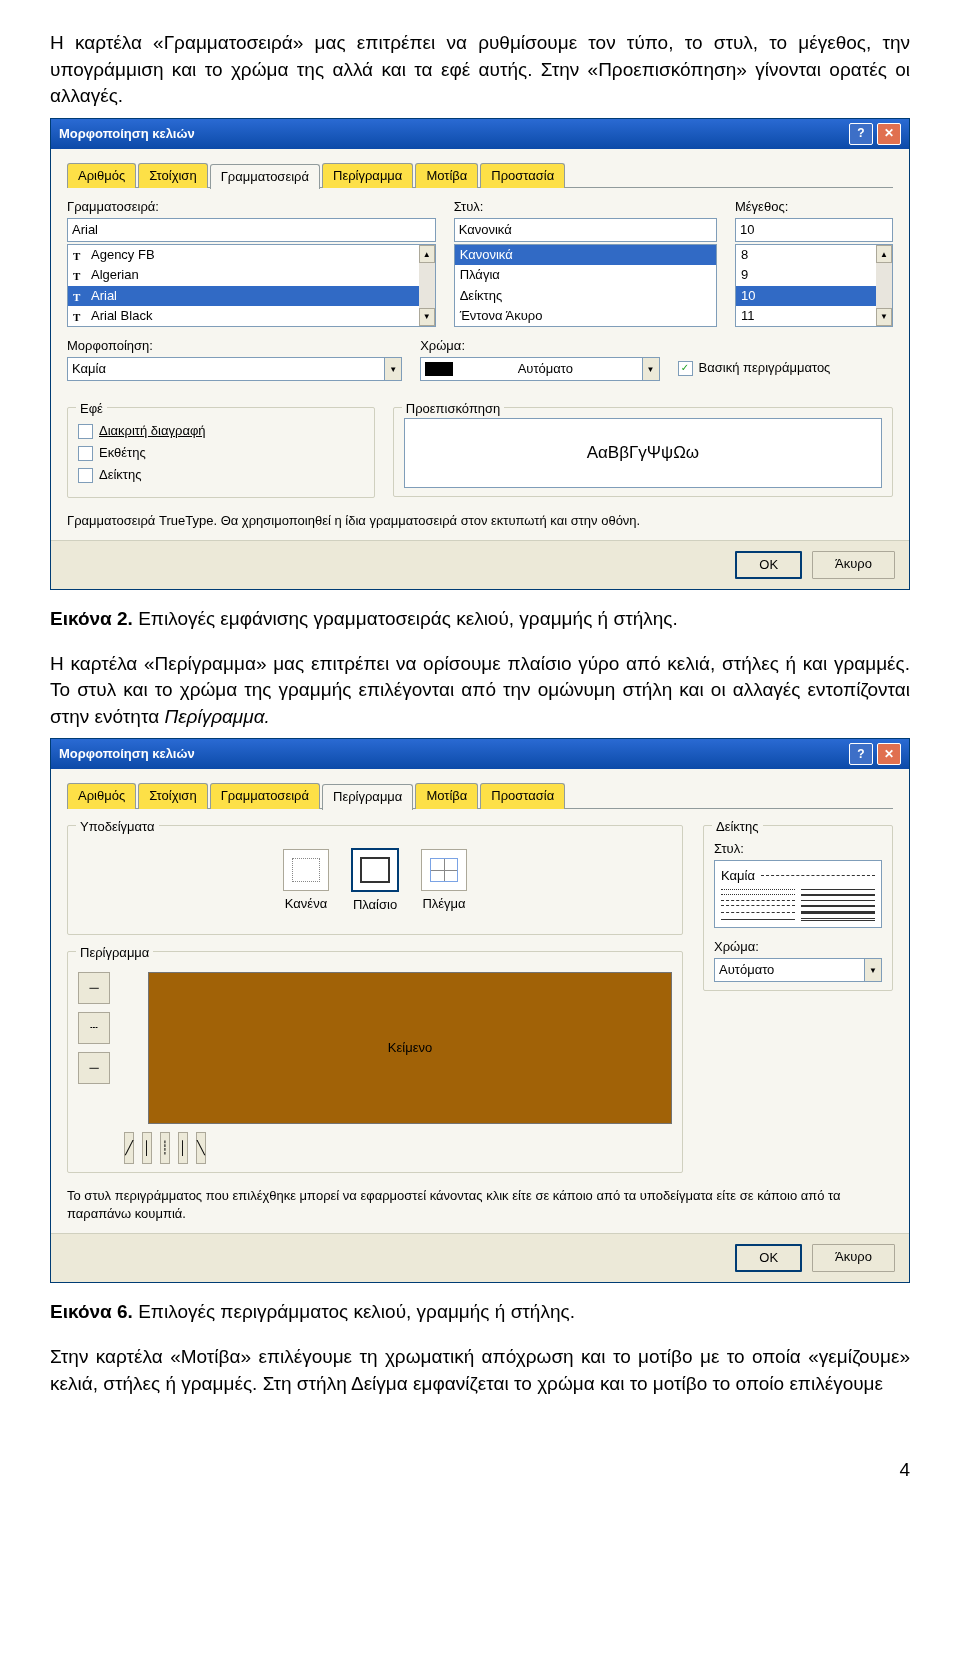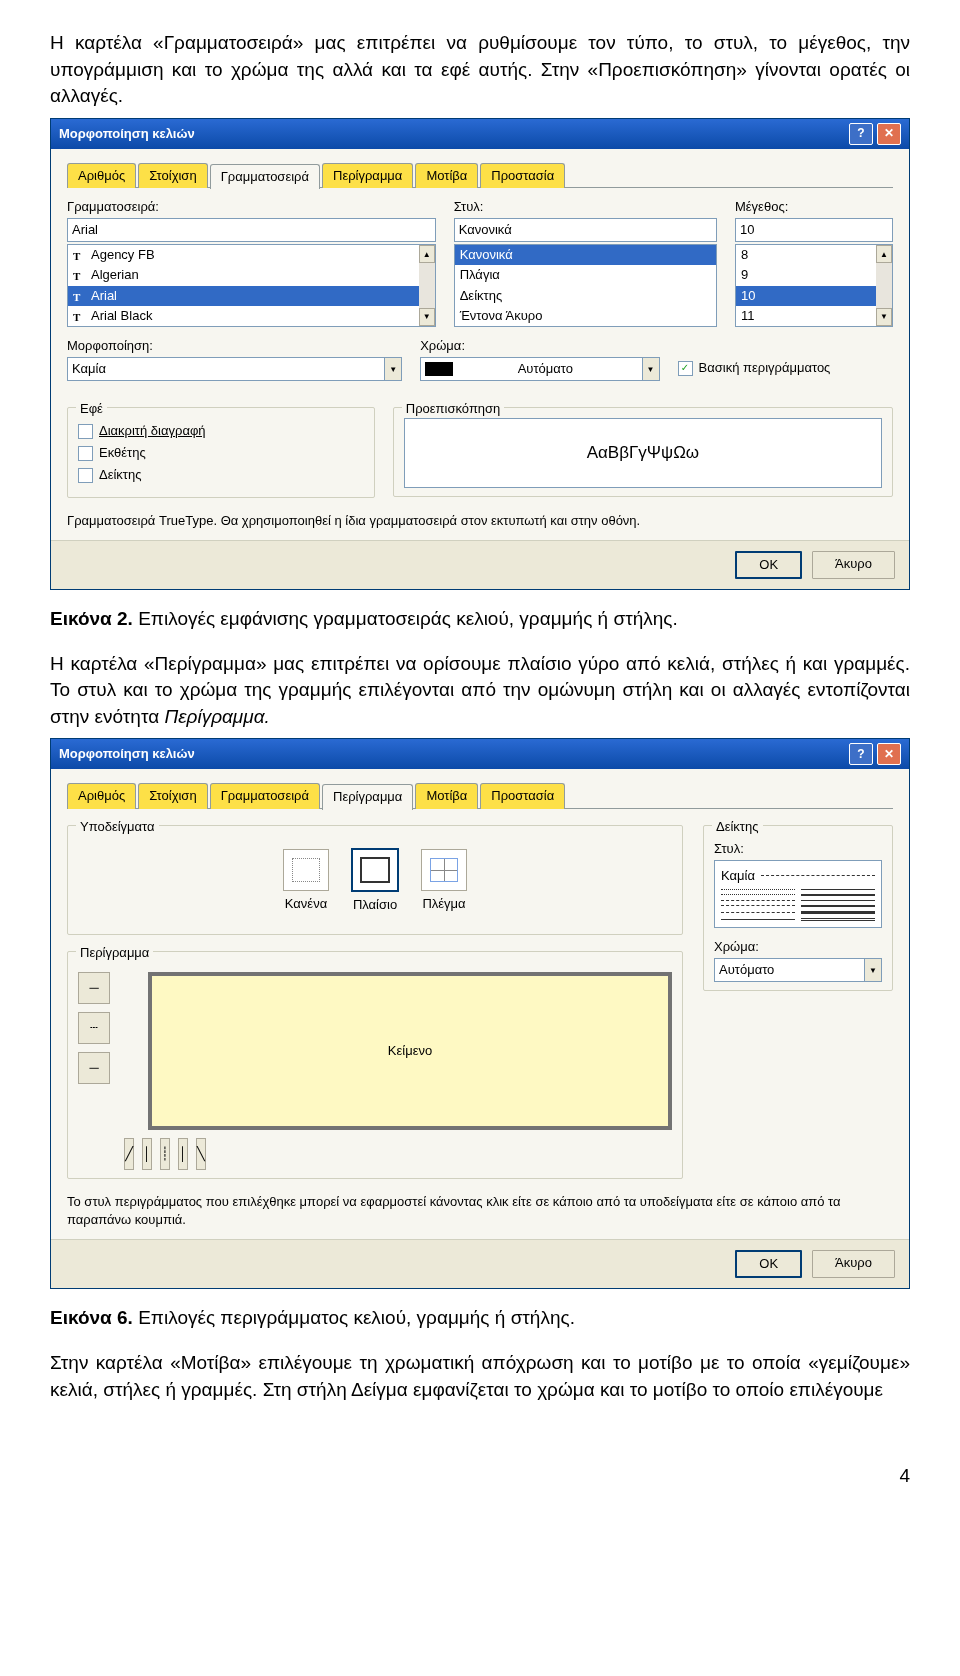--- a/index.html
+++ b/index.html
@@ -50,21 +50,21 @@
 .dots{border:1px dotted #888;width:26px;height:22px}
 .solid-box{border:2px solid #333;width:26px;height:22px}
 .grid-box{width:26px;height:22px;position:relative}
 .grid-box::before,.grid-box::after{content:"";position:absolute;background:#888}
 .grid-box::before{left:50%;width:1px;top:0;bottom:0}
 .grid-box::after{top:50%;height:1px;left:0;right:0}
 .border-section{display:flex;gap:12px;margin-top:10px}
 .border-left{width:58px;display:flex;flex-direction:column;gap:8px}
 .border-right{width:58px;display:flex;gap:8px;margin-top:8px;justify-content:center}
 .bb{width:30px;height:30px;background:#ece9d8;border:1px solid #aca899;display:flex;align-items:center;justify-content:center}
-.border-preview{flex:1;background:#fef9c3;border:4px solid #737373;height:150px;display:flex;align-items:center;justify-content:center;font-size:13px}
+.border-preview{flex:1;background:#a16207;border:1px solid #737373;height:150px;display:flex;align-items:center;justify-content:center;font-size:13px}
 .line-style{background:#fff;border:1px solid #7f9db9;padding:4px;font-size:13px}
 .ls-item{padding:2px;display:flex;align-items:center;gap:6px}
 .ls-line{flex:1;border-top:1px dashed #333}
 .ls-solid{border-top:1px solid #333}
 .ls-thick{border-top:2px solid #333}
 .ls-thick3{border-top:3px solid #333}
 .ls-dots{border-top:1px dotted #333}
 .color-swatch{width:28px;height:14px;background:#000;display:inline-block;vertical-align:middle}
 .pagenum{text-align:right;margin-top:60px;font-size:19px}
 .d2-main{display:flex;gap:20px}

